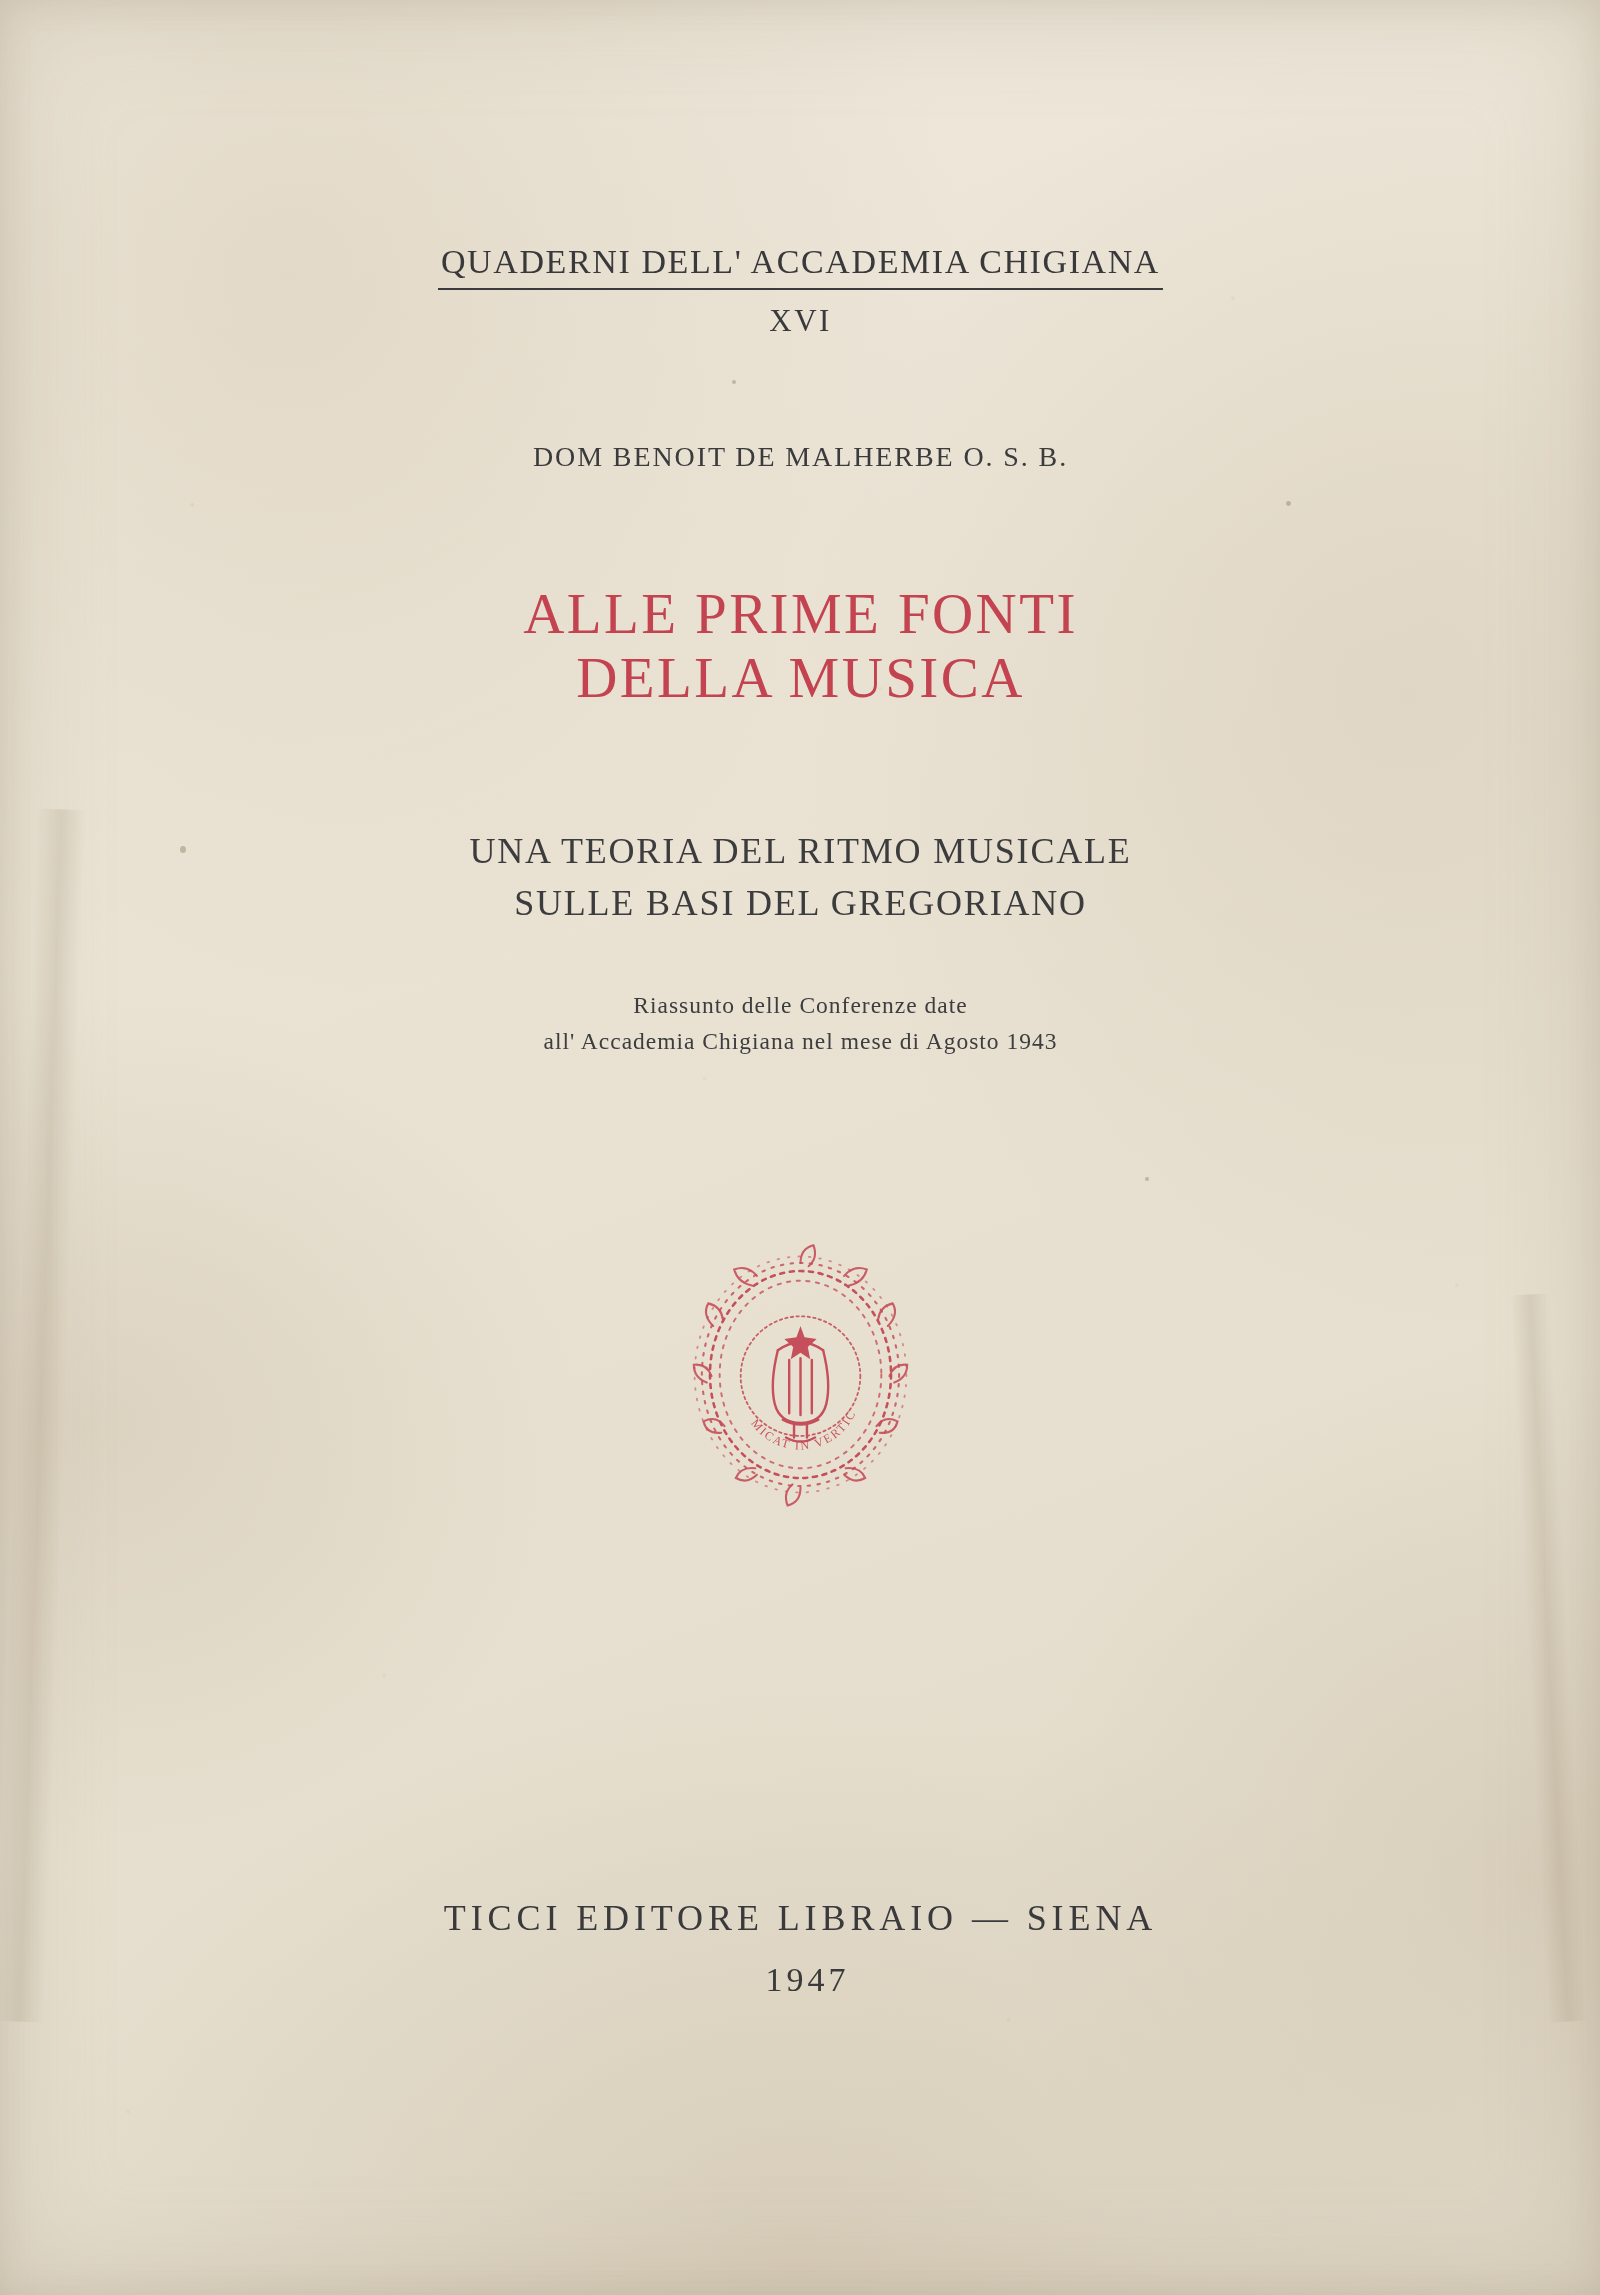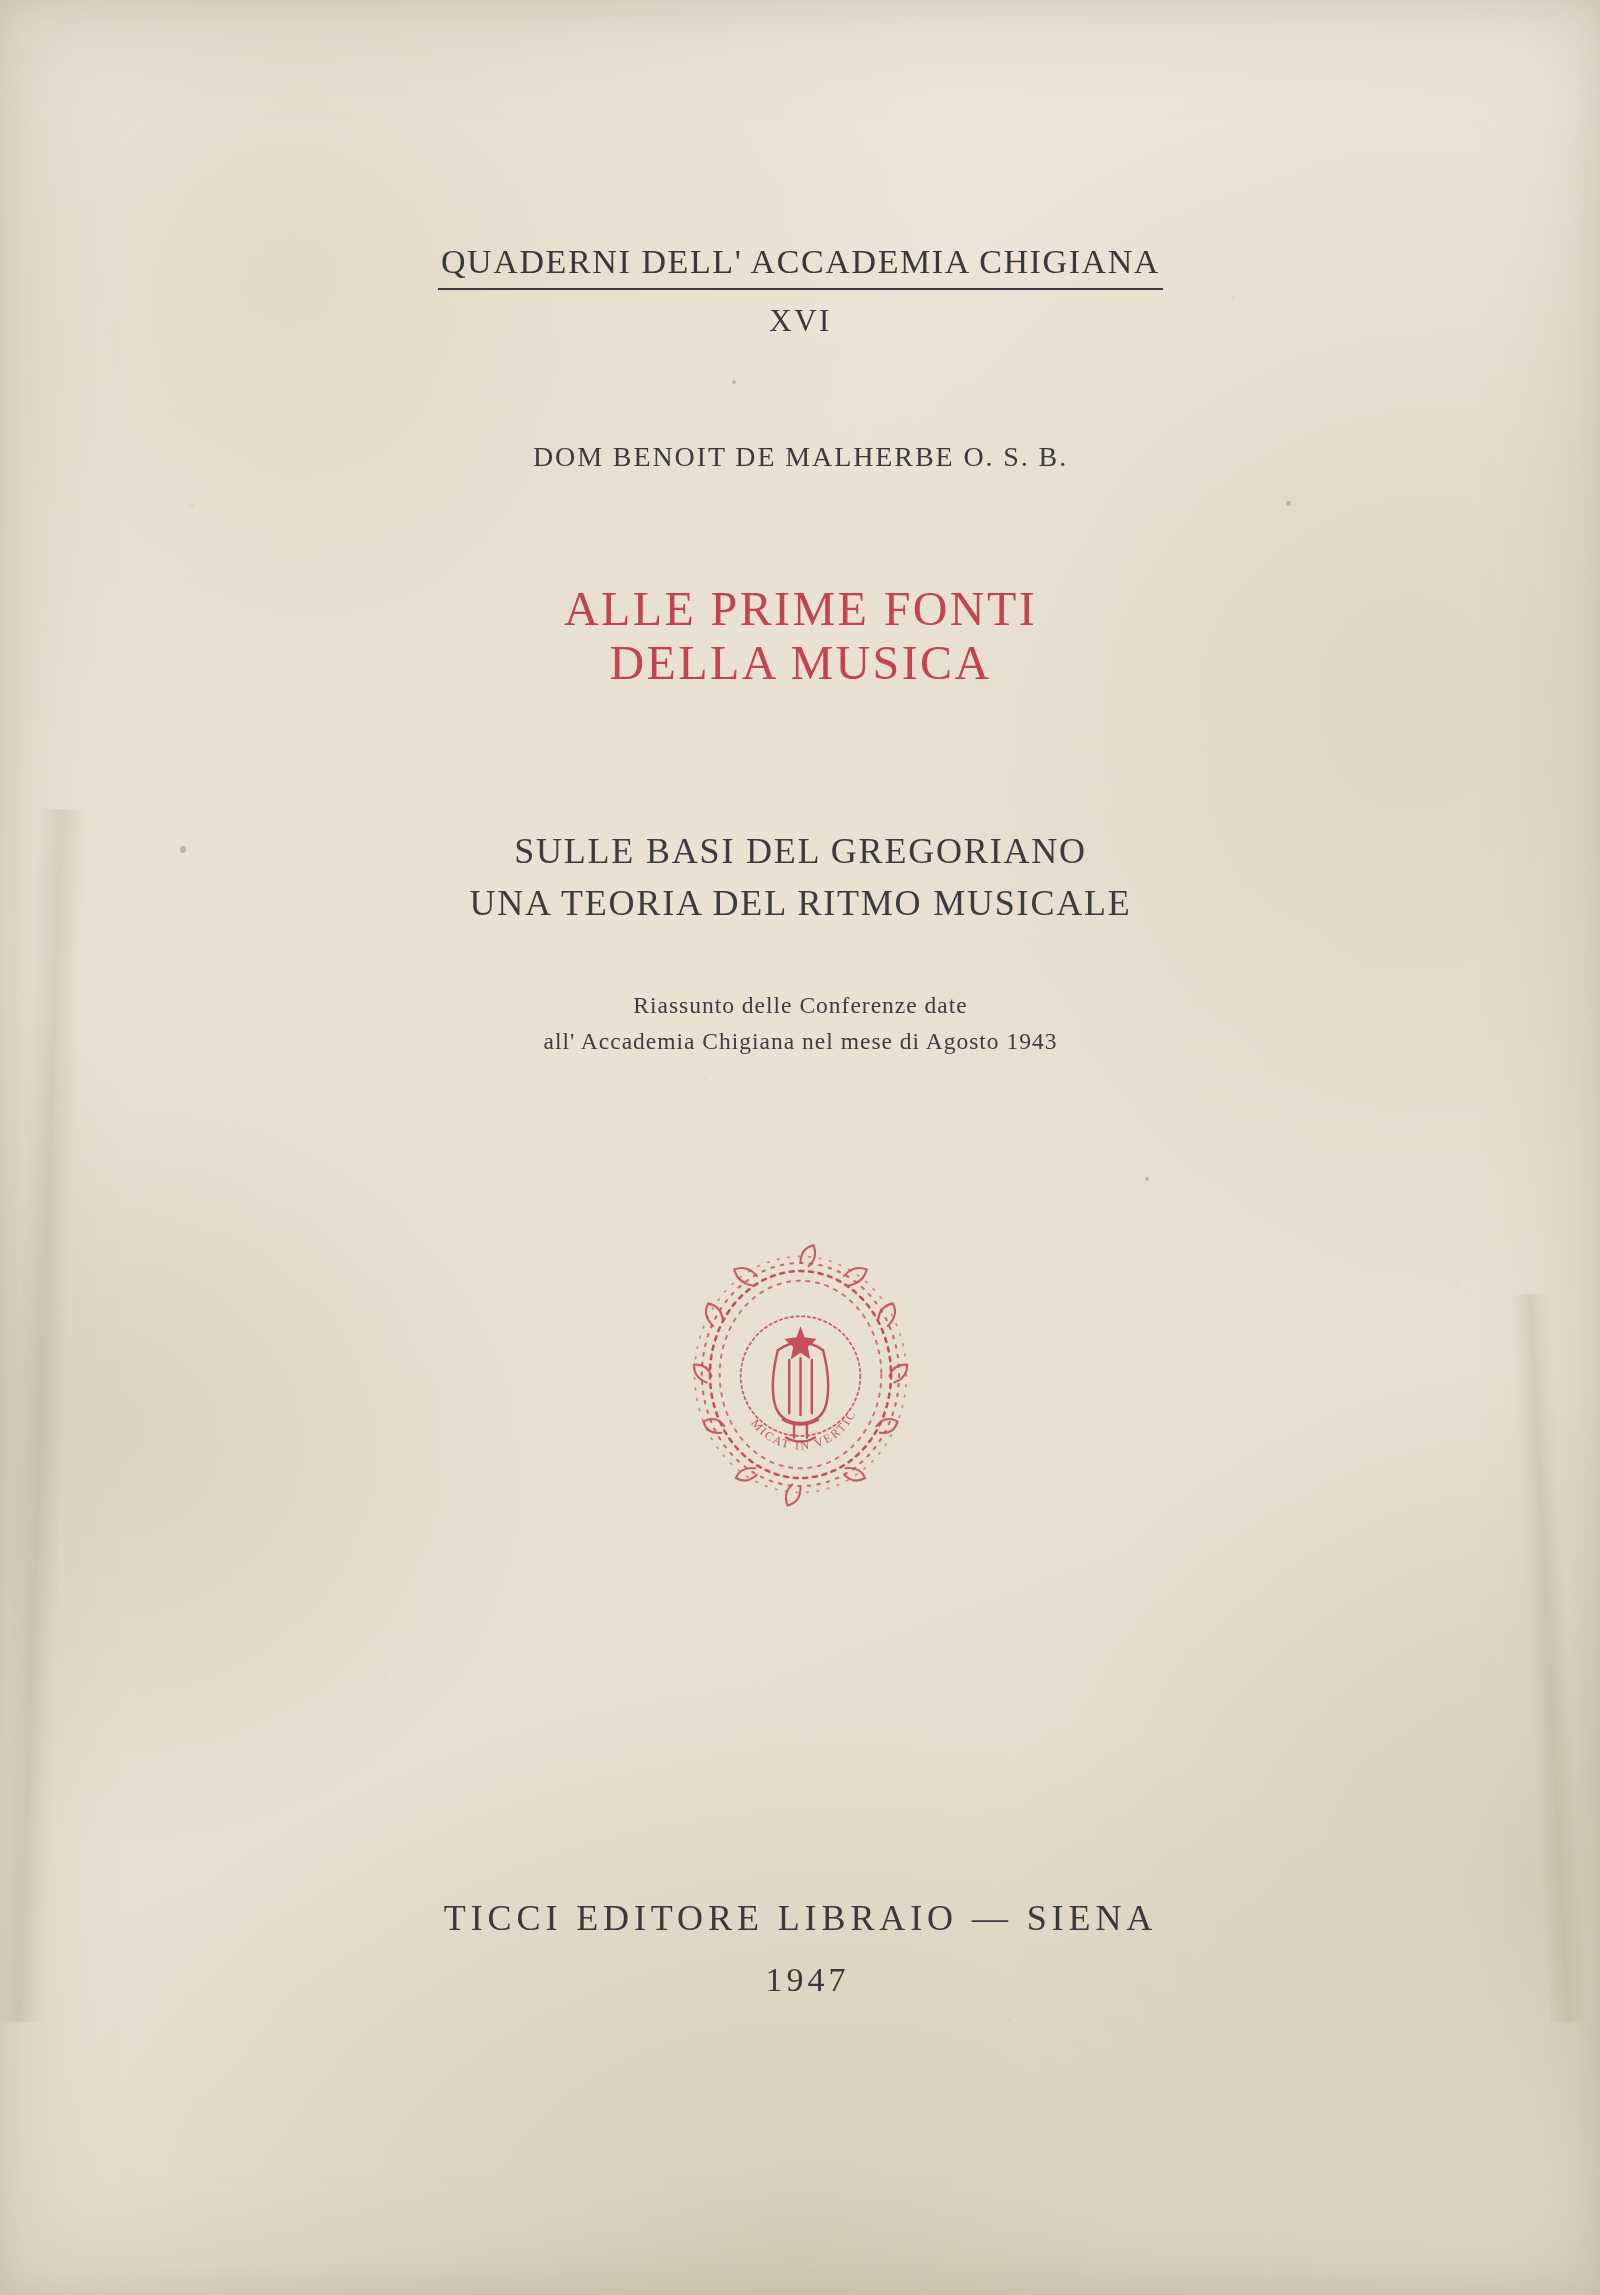--- a/index.html
+++ b/index.html
@@ -94,21 +94,21 @@
     letter-spacing: 1.9px;
     color: #3b3b3d;
   }
 
   .main-title {
     position: absolute;
     top: 582px;
     left: 0;
     right: 0;
     color: #c34350;
-    font-size: 48px;
+    font-size: 57px;
     line-height: 1.12;
     letter-spacing: 2.4px;
     font-weight: 400;
   }
   .main-title .line2 { display: block; }
 
   .subtitle {
     position: absolute;
     top: 825px;
     left: 0;
@@ -193,22 +193,22 @@
     </div>
 
     <div class="author">DOM BENOIT DE MALHERBE O. S. B.</div>
 
     <div class="main-title">
       <span class="line1">ALLE PRIME FONTI</span>
       <span class="line2">DELLA MUSICA</span>
     </div>
 
     <div class="subtitle">
+      <div>UNA TEORIA DEL RITMO MUSICALE</div>
       <div>SULLE BASI DEL GREGORIANO</div>
-      <div>UNA TEORIA DEL RITMO MUSICALE</div>
     </div>
 
     <div class="note">
       <div>Riassunto delle Conferenze date</div>
       <div>all' Accademia Chigiana nel mese di Agosto 1943</div>
     </div>
 
     <div class="emblem-wrap">
       <svg class="emblem" viewBox="0 0 320 360">
         <g stroke="#c34350" fill="none" stroke-width="2.2" stroke-linecap="round">

